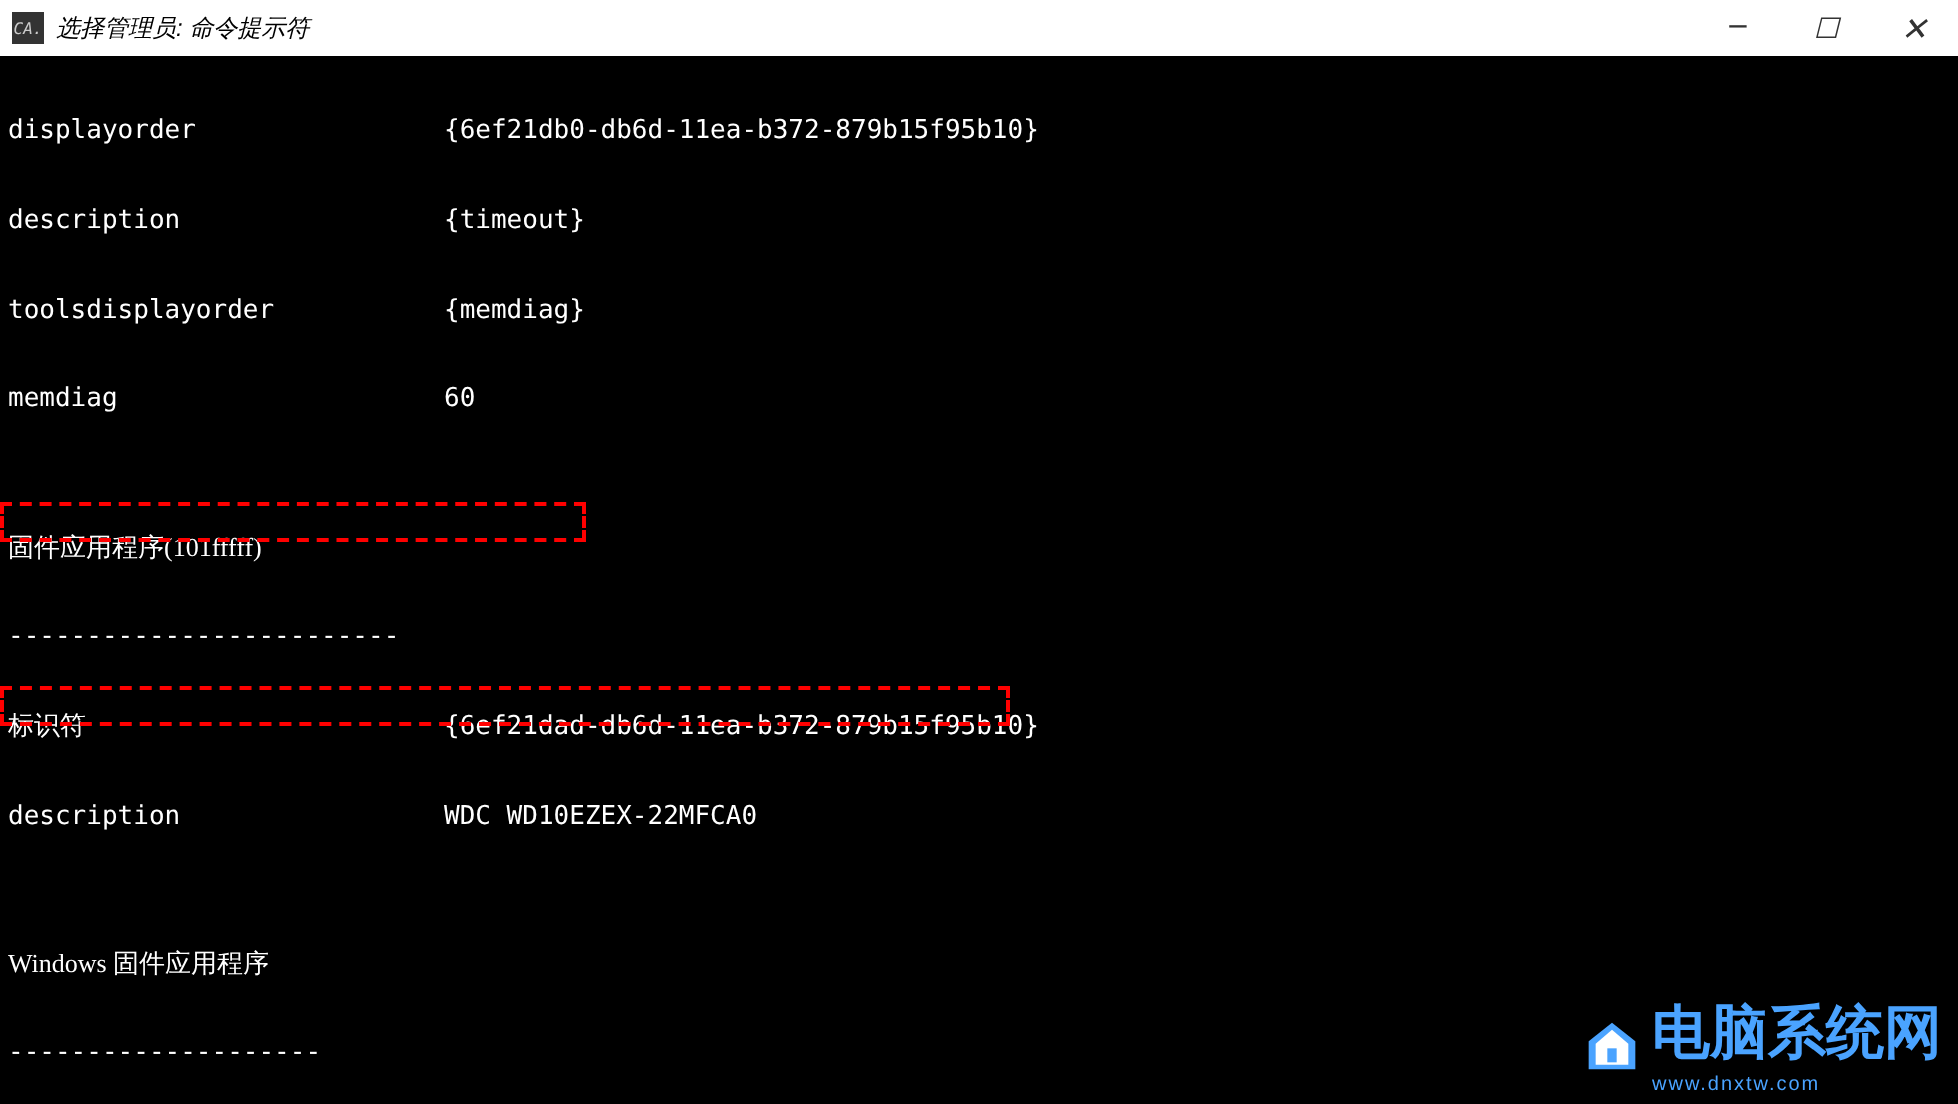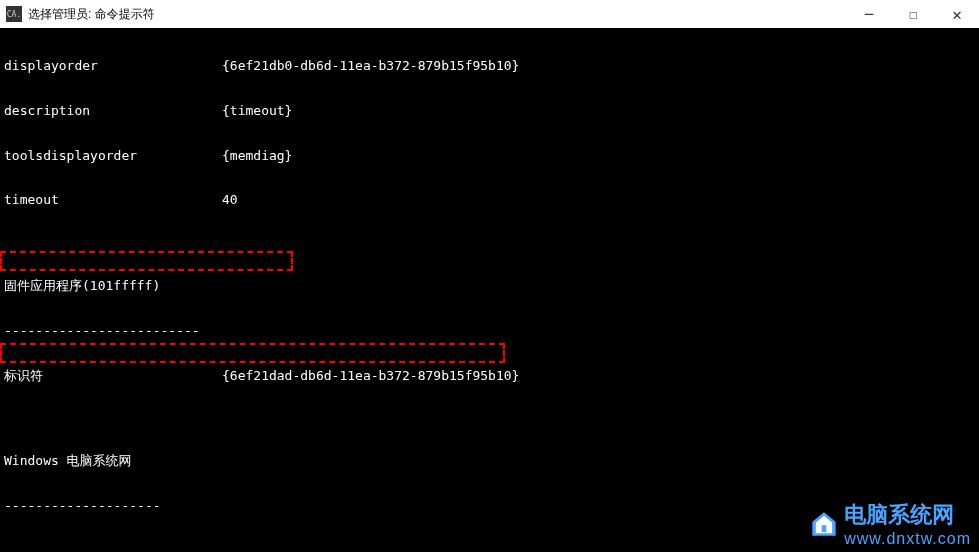--- a/index.html
+++ b/index.html
@@ -13,20 +13,21 @@
       overflow: hidden;
       position: relative;
     }
     .title-bar {
       background: #fff;
       color: #000;
       height: 28px;
       display: flex;
       align-items: center;
       justify-content: space-between;
+      font-style: italic;
     }
     .title-left {
       display: flex;
       align-items: center;
       padding-left: 6px;
       font-family: "Microsoft YaHei", "SimSun", sans-serif;
       font-size: 12px;
     }
     .cmd-icon {
       width: 16px;
@@ -55,39 +56,40 @@
     .win-btn.close { font-size: 16px; }
     .terminal {
       padding: 1px 4px;
       line-height: 1.15;
       white-space: pre;
       font-size: 13px;
     }
     .row { white-space: pre; position: relative; }
     .key { display: inline-block; width: 218px; }
     .section-header {
-      margin-top: 26px;
+      margin-top: 14px;
       margin-bottom: 0;
+      font-family: Liberation Serif, serif;
     }
     .dashed-box {
       position: absolute;
       border: 2px dashed #ff0000;
       pointer-events: none;
     }
     .watermark {
       position: absolute;
       right: 8px;
       bottom: 4px;
       display: flex;
       align-items: center;
       gap: 6px;
       font-family: "Microsoft YaHei", sans-serif;
     }
-    .wm-text { color: #4aa3ff; font-size: 22px; font-weight: bold; }
-    .wm-url { color: #4aa3ff; font-size: 16px; letter-spacing: 1px; display: block; text-align: right; }
+    .wm-text { color: #4aa3ff; font-size: 29px; font-weight: bold; }
+    .wm-url { color: #4aa3ff; font-size: 10px; letter-spacing: 1px; display: block; text-align: left; }
     .wm-logo {
       width: 28px;
       height: 28px;
     }
   </style>
 </head>
 <body>
 
 <div class="title-bar">
   <div class="title-left">
@@ -98,27 +100,28 @@
     <div class="win-btn">─</div>
     <div class="win-btn">☐</div>
     <div class="win-btn close">✕</div>
   </div>
 </div>
 
 <div class="terminal">
   <div class="row"><span class="key">displayorder</span><span>{6ef21db0-db6d-11ea-b372-879b15f95b10}</span></div>
   <div class="row"><span class="key">description</span><span>{timeout}</span></div>
   <div class="row"><span class="key">toolsdisplayorder</span><span>{memdiag}</span></div>
-  <div class="row"><span class="key">timeout</span><span>40</span></div>
+  <div class="row"><span class="key">memdiag</span><span>60</span></div>
 
   <div class="row section-header">固件应用程序(101fffff)</div>
   <div class="row">-------------------------</div>
   <div class="row"><span class="key">标识符</span><span>{6ef21dad-db6d-11ea-b372-879b15f95b10}</span></div>
+  <div class="row"><span class="key">description</span><span>WDC WD10EZEX-22MFCA0</span></div>
 
-  <div class="row section-header">Windows 电脑系统网</div>
+  <div class="row section-header">Windows 固件应用程序</div>
   <div class="row">--------------------</div>
   
   
   
   
   
   
   
   
   

